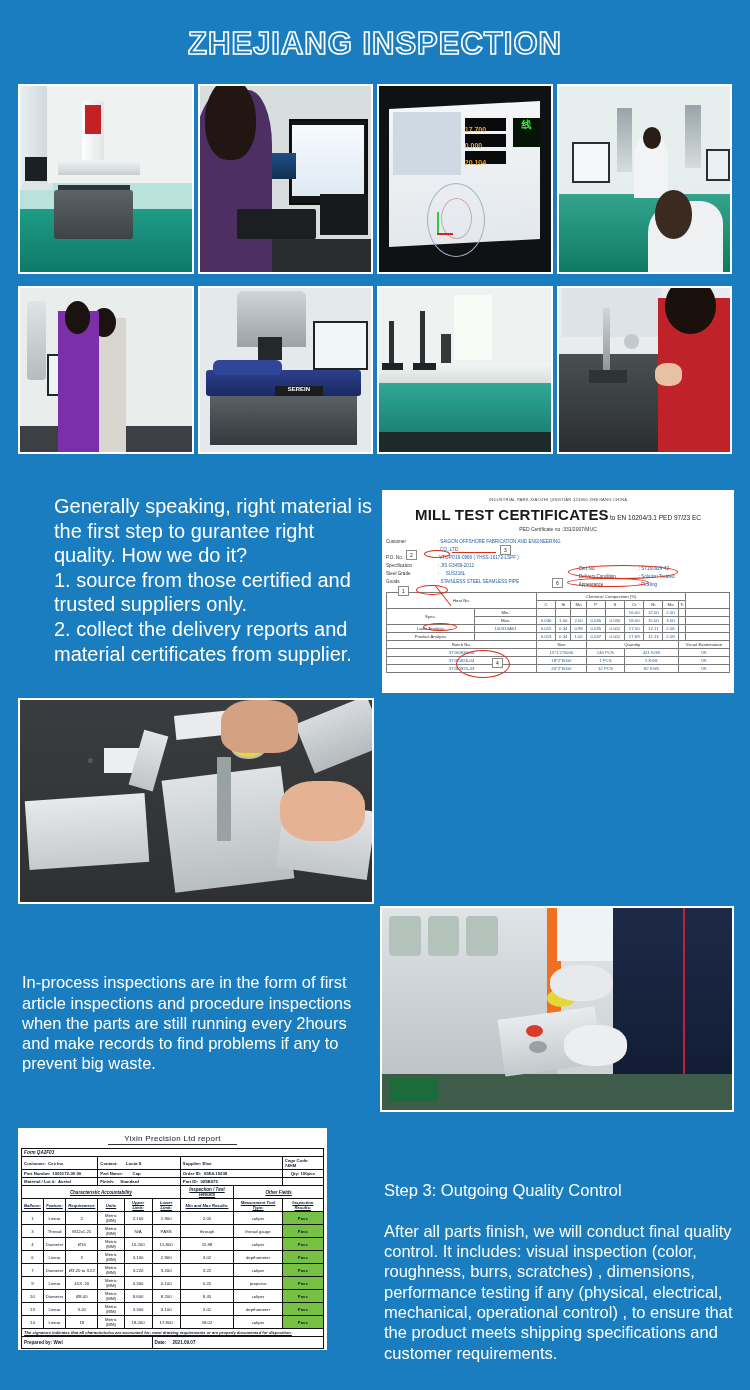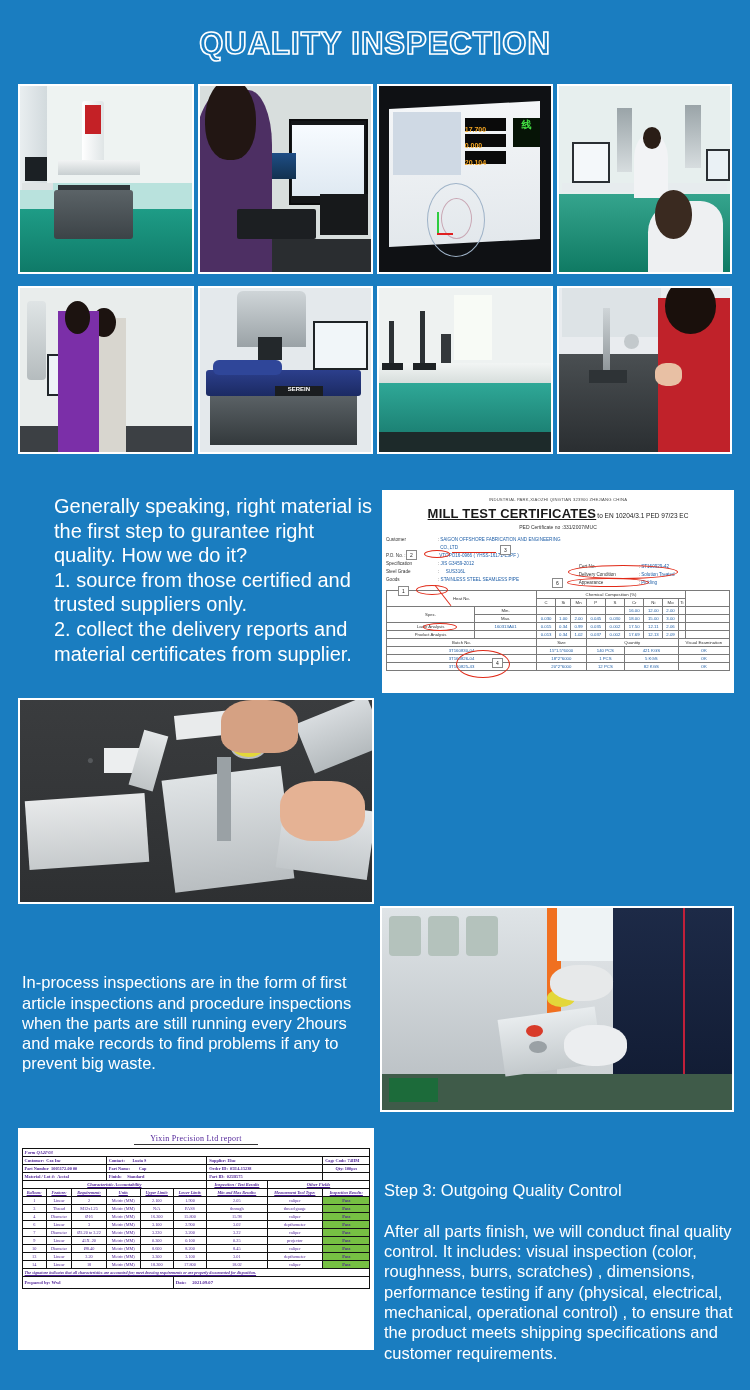--- a/index.html
+++ b/index.html
@@ -146,21 +146,21 @@
   .qc-left p  { font-size:20px; line-height:1.23; white-space:pre-line;margin-left:32px; }
 
   
   .cert {
     position:absolute; left:382px; top:490px; width:352px; height:203px;
     background:#ffffff; overflow:hidden;
     font-family:"Liberation Sans", sans-serif; color:#3c3c3c;
   }
   .cert .ch-sub { text-align:center; font-size:4.2px; letter-spacing:.2px; margin-top:7px; color:#4a4a4a;}
   .cert .ch-main { text-align:center; margin-top:4px; font-size:4px; }
-  .cert .ch-main b { font-size:13px; letter-spacing:.2px; color:#1a1a1a;text-decoration:underline;}
+  .cert .ch-main b { font-size:15px; letter-spacing:.2px; color:#1a1a1a;}
   .cert .ch-main span { font-size:6.5px; color:#1a1a1a;}
   .cert .ch-ped { text-align:center; font-size:5px; margin-top:3px; color:#333;}
   .cert .meta { margin-top:6px; padding:0 4px; }
   .cert .mrow { display:flex; font-size:4.6px; line-height:1.75; }
   .cert .mrow .lab { width:52px; color:#333; }
   .cert .mrow .col { color:#1f5fa8; }
   .cert .mrow .lab2{ width:60px; color:#333;}
   .cert .left-half { width:56%; }
   .cert .right-half{ width:44%; }
   .cert table { border-collapse:collapse; width:100%; font-size:4.3px; margin-top:3px;}
@@ -175,43 +175,43 @@
   .cert .arr { position:absolute; background:#e02a18; height:1px; }
 
   
   .step-txt { position:absolute; color:#fff; font-size:16.5px; line-height:1.23; white-space:pre-line; }
   .step-title { font-size:16.5px; }
 
   .pic-block { position:absolute; border:2px solid #ffffff; overflow:hidden; background:#b8c0c4; }
 
   
   .report {
-    position:absolute; left:18px; top:1128px; width:356px; height:222px;
-    background:#fff; overflow:hidden; color:#4c1d95;
-    font-family:Liberation Serif, serif;
+    position:absolute; left:18px; top:1128px; width:309px; height:222px;
+    background:#fff; overflow:hidden; color:#0f172a;
+    font-family:Liberation Sans, sans-serif;
   }
   .report .rtitle {
     text-align:center; font-size:8px; padding:6px 0 3px; letter-spacing:.3px;
   }
   .report .rtitle span { border-bottom:1px solid #333; padding:0 16px 1px;}
   .report table { border-collapse:collapse; width:98%; margin:2px auto 0; font-size:4.3px;}
   .report td, .report th { border:.6px solid #111; padding:1px 2px; }
   .report .formrow td { font-style:italic; font-weight:bold; font-size:4.6px;}
   .report .hdr td { font-weight:bold; }
   .report .ctr { text-align:center; }
   .report .sect td { text-align:center; font-style:italic; font-weight:bold; text-decoration:underline; font-size:4.5px;}
   .report .colhdr td { text-align:center; font-style:italic; font-weight:bold; text-decoration:underline; font-size:4.2px;}
   .report .pass { background:#76c043; text-align:center; font-weight:bold; }
   .report .note td { font-style:italic; font-weight:bold; text-decoration:underline; font-size:4.1px;}
   .report .foot td { font-weight:bold; font-size:4.6px; }
 </style>
 </head>
 <body>
 
-<div class="page-title">QUALITY INSPECTION</div>
+<div class="page-title">ZHEJIANG INSPECTION</div>
 
 <div class="photo-row row1">
   <div class="photo">
     <div class="sc p1">
       <i class="wall"></i>
         <i class="cur"></i>
         <i class="floor"></i>
       <i class="cmm-col"></i>
         <i class="cmm-red"></i>
         <i class="cmm-beam"></i>

